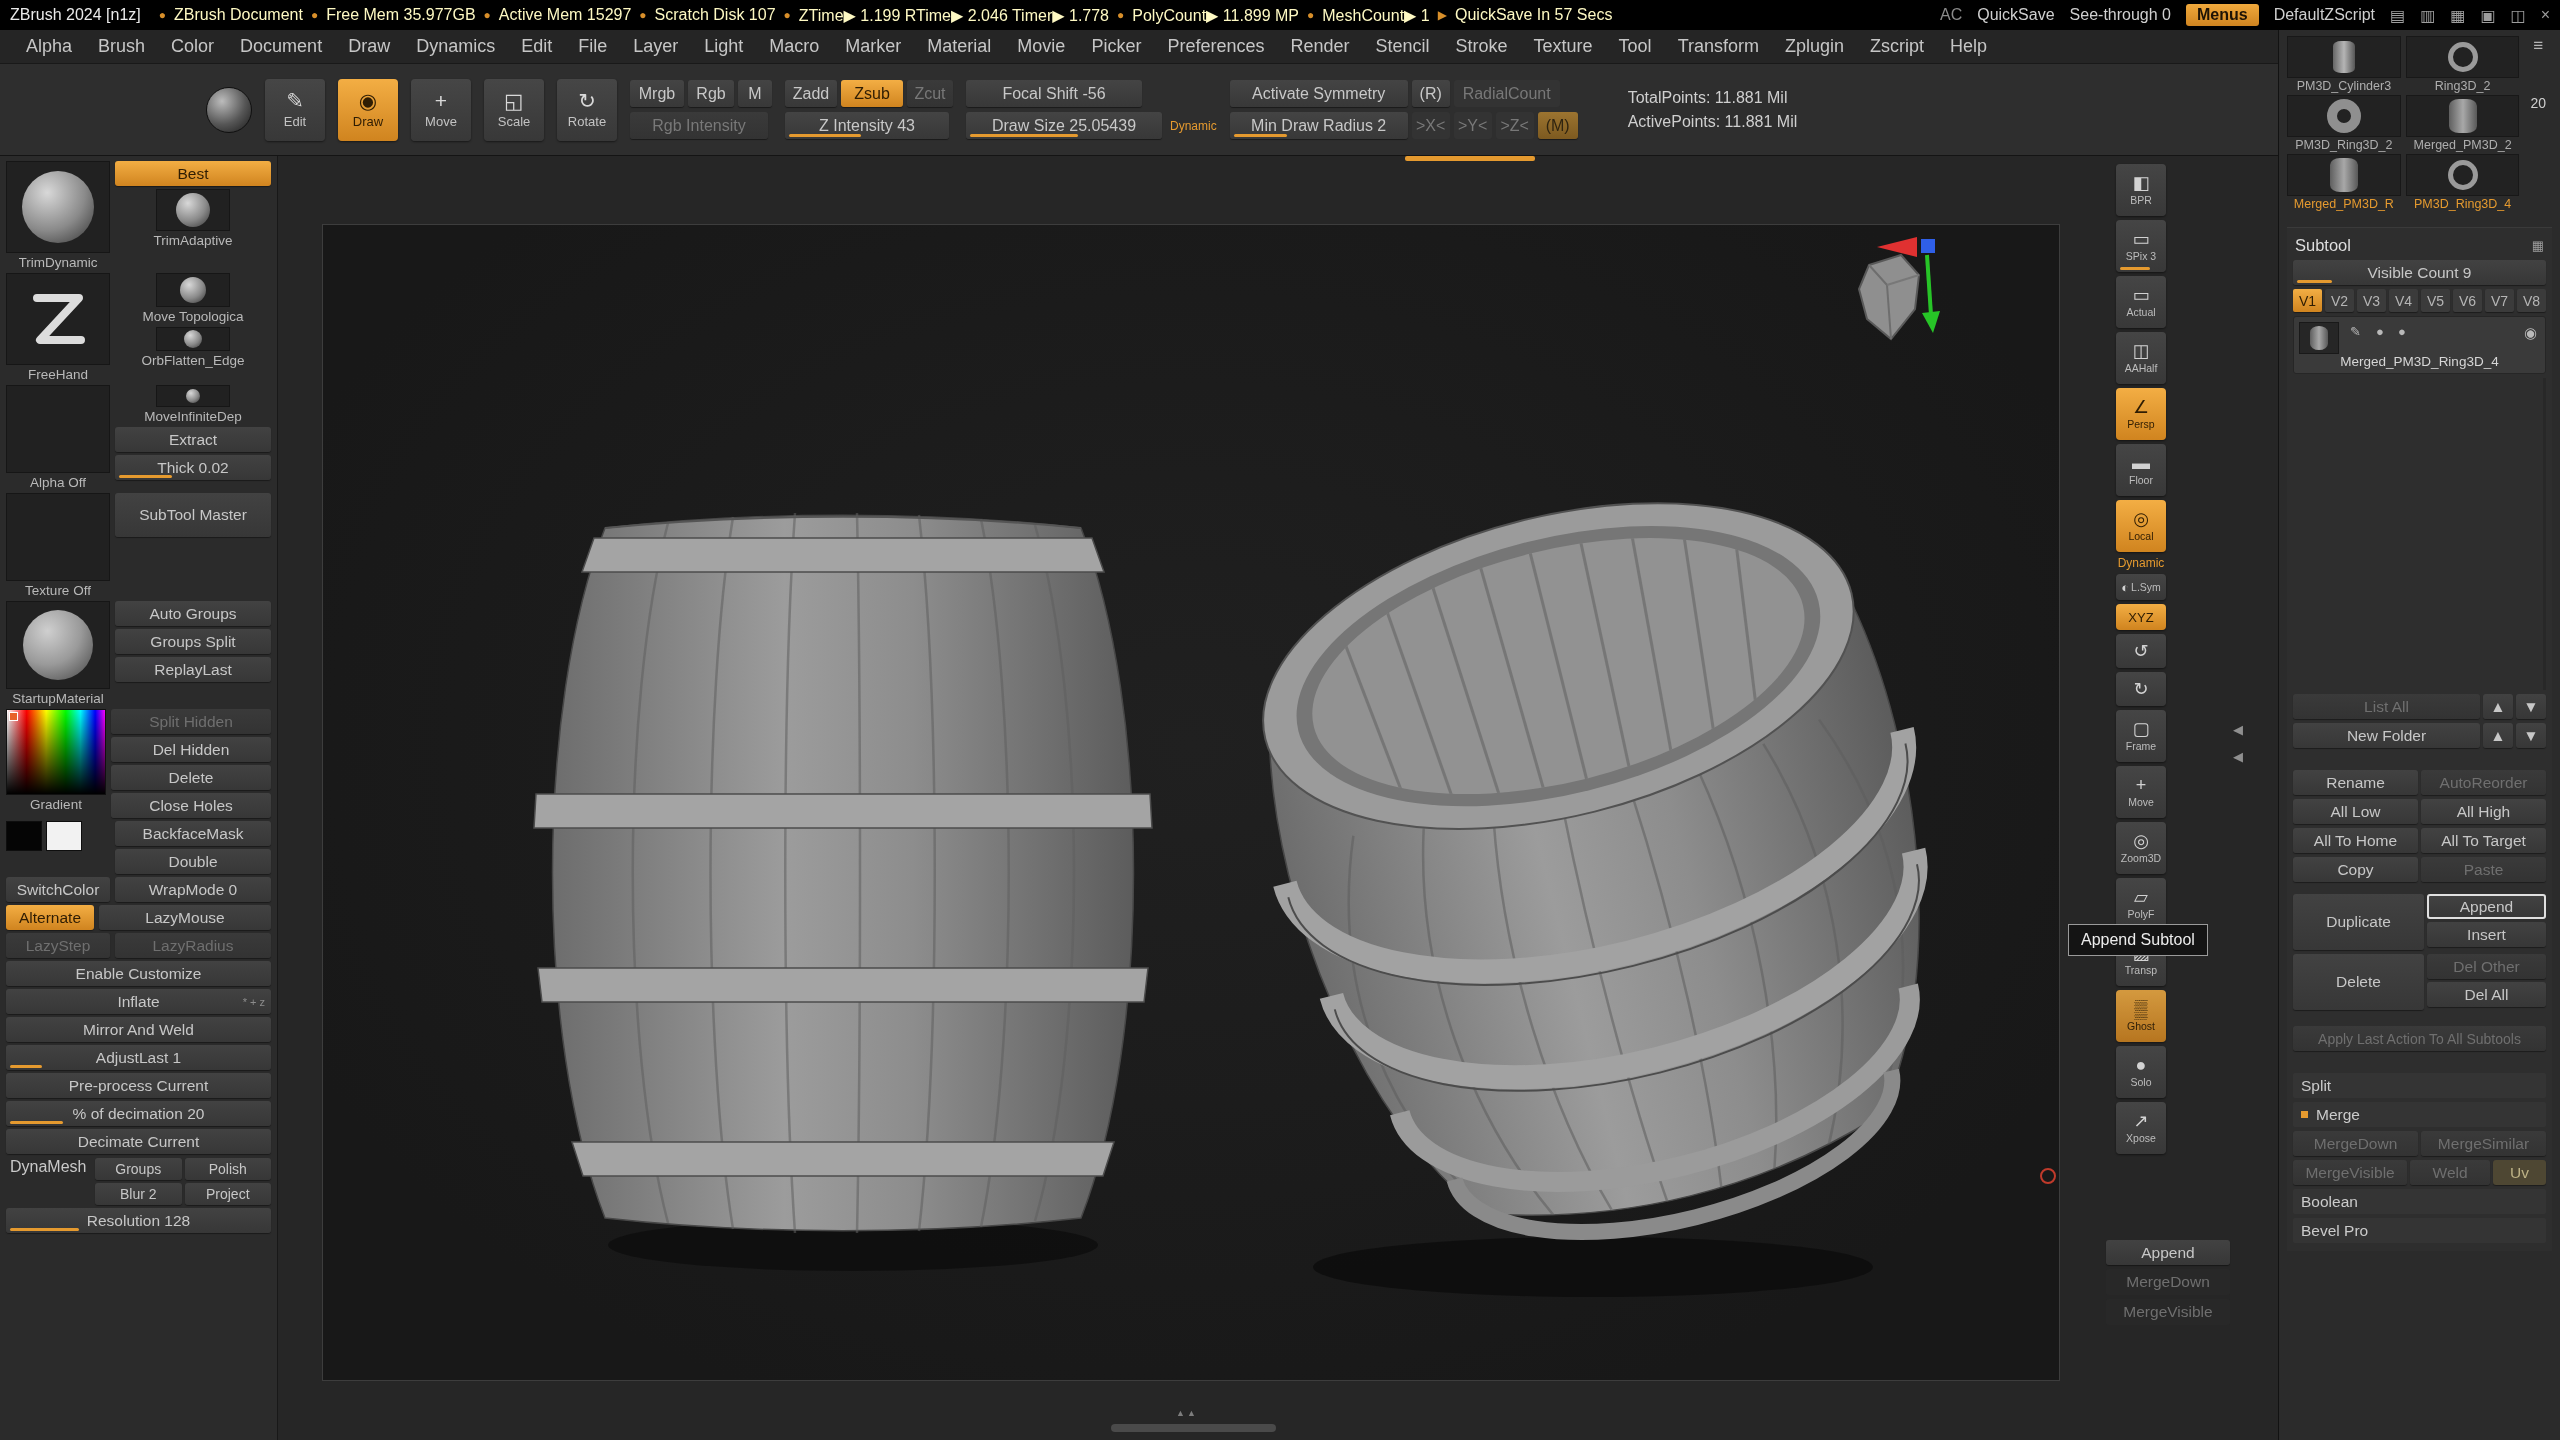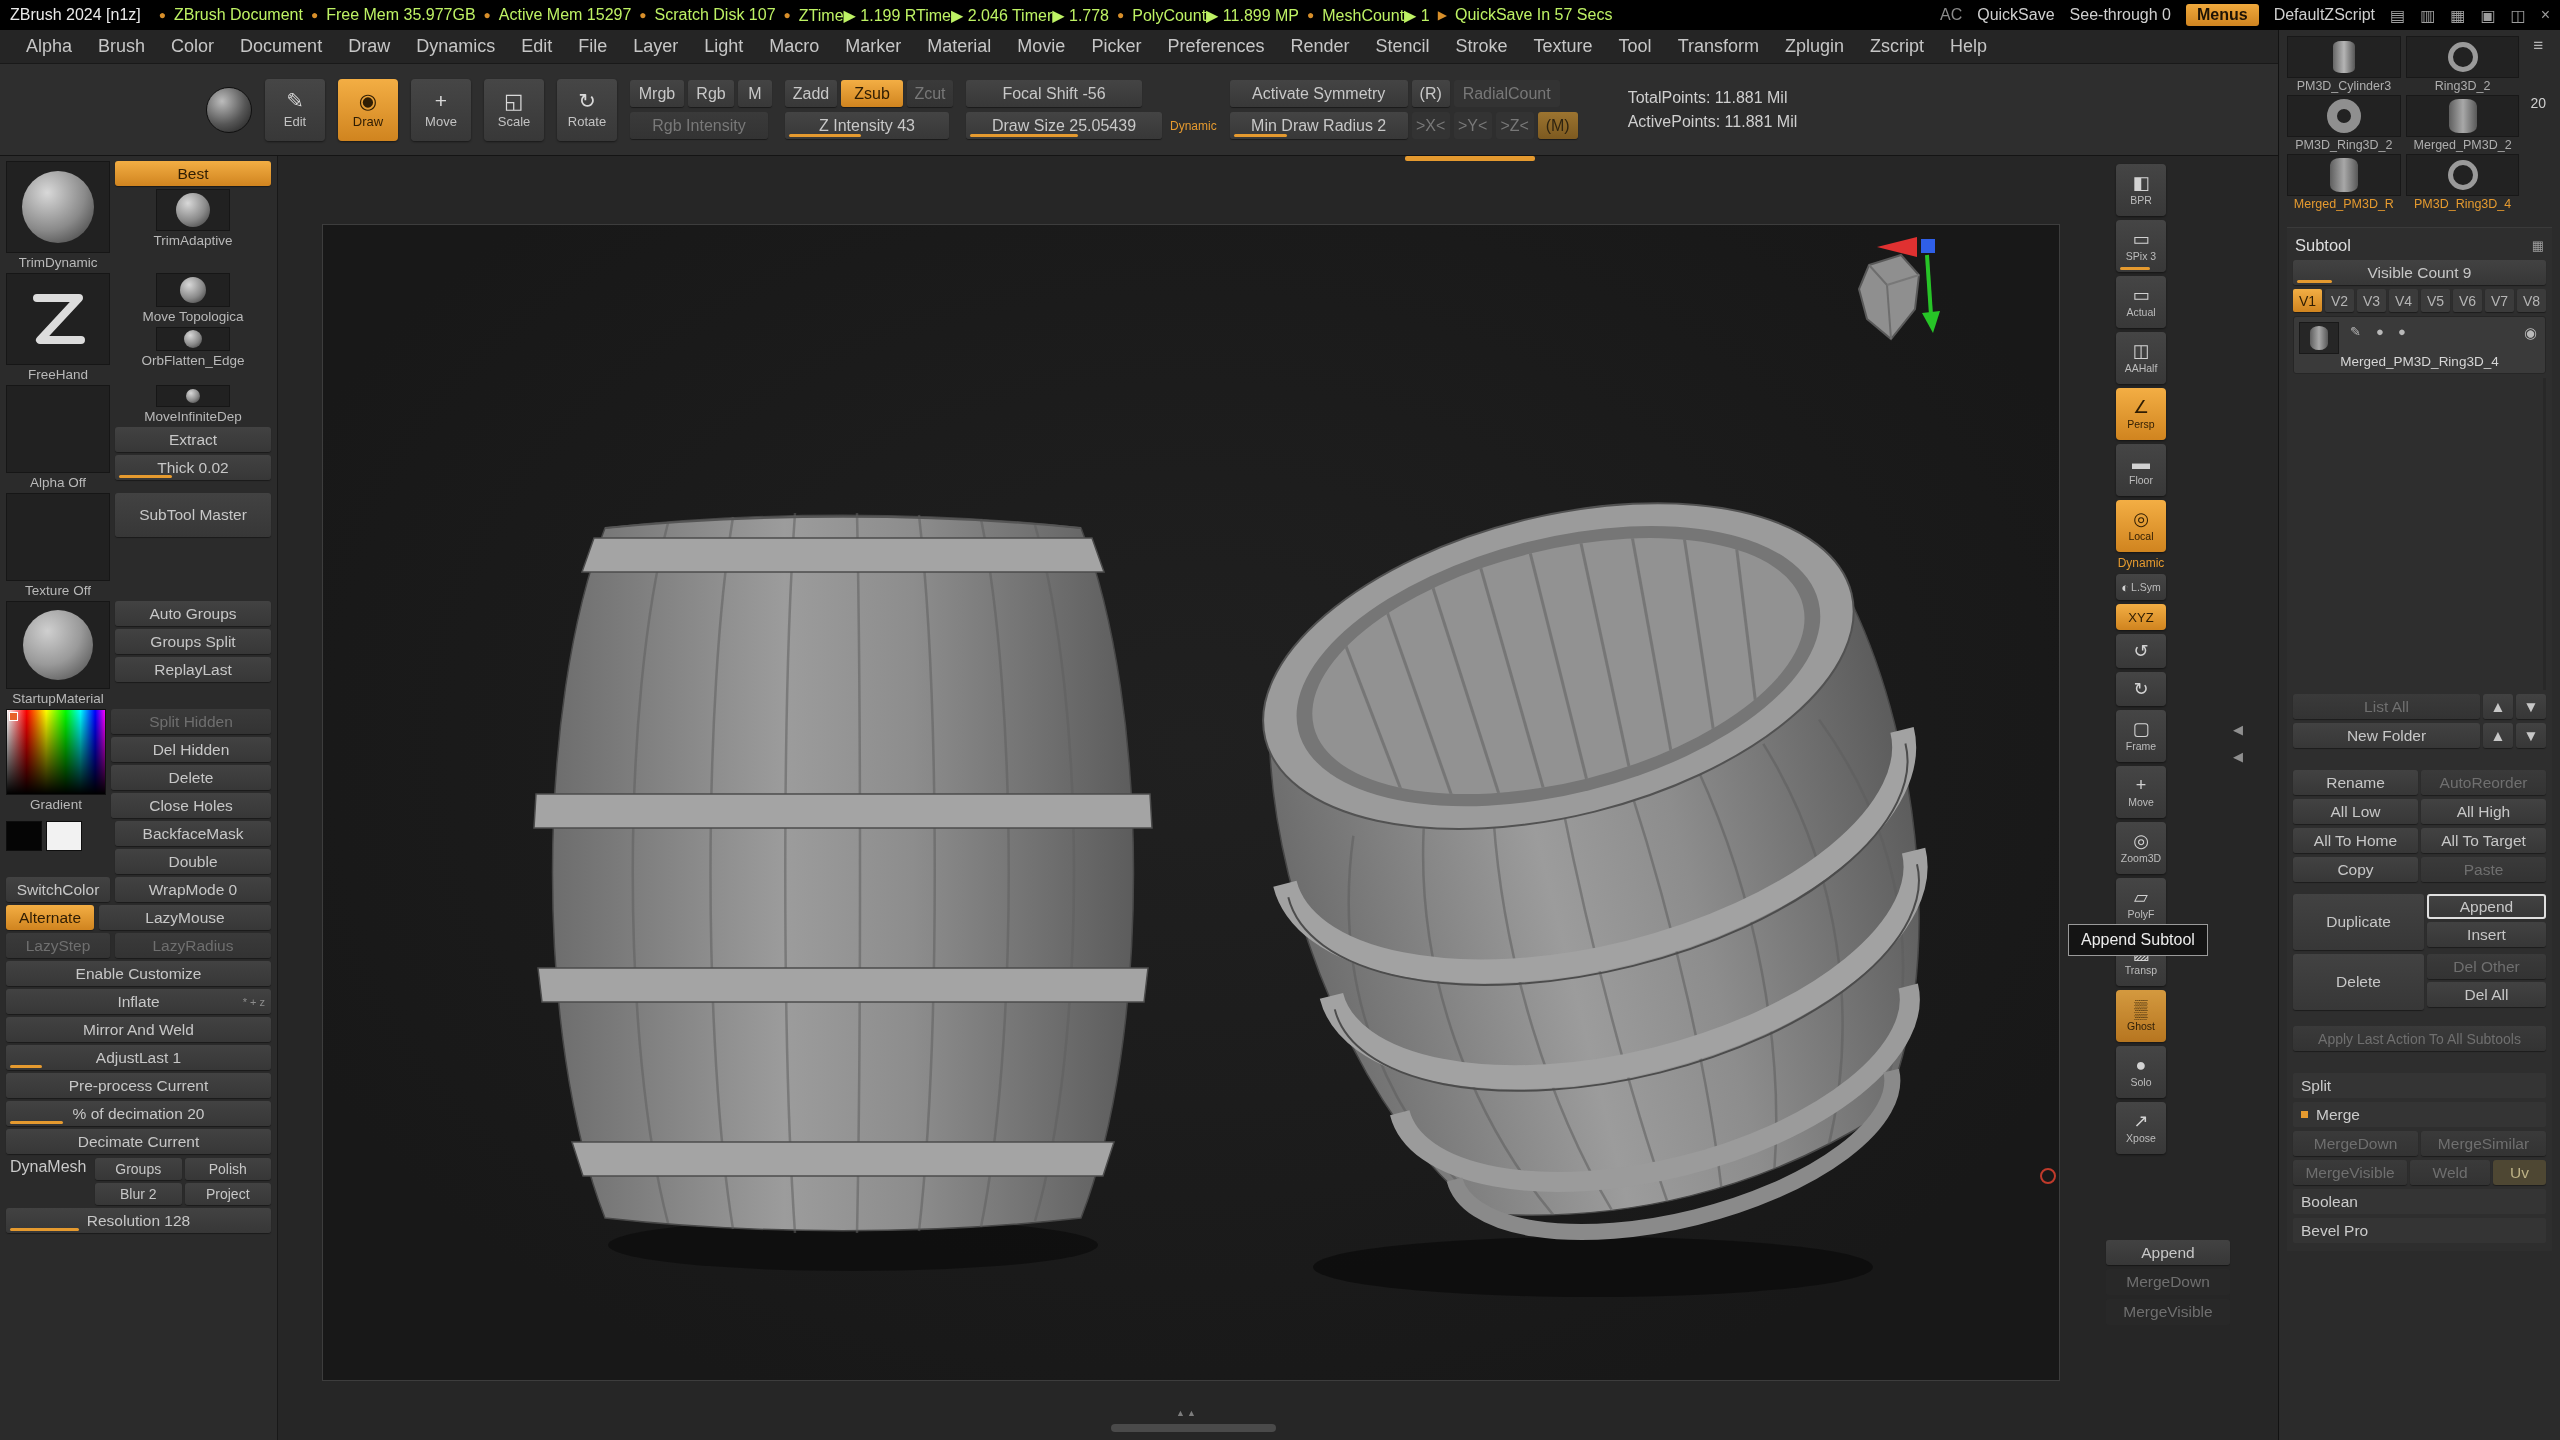--- a/index.html
+++ b/index.html
@@ -4,21 +4,21 @@
 <style>
 *{box-sizing:border-box;margin:0;padding:0}
 html,body{background:#0d0d0d}
 body{font-family:"Liberation Sans","DejaVu Sans",sans-serif;color:#c9c9c9}
 #app{position:relative;width:2560px;height:1440px;background:#282828;overflow:hidden;font-size:17px}
 
 
 #titlebar{position:absolute;left:0;top:0;width:2560px;height:30px;background:#000;display:flex;align-items:center;padding:0 10px;font-size:16px;color:#cfcfcf;white-space:nowrap}
 #titlebar .app{color:#e9e9e9;margin-right:10px}
 .tdot{color:#d88f2a;font-size:12px;margin:0 8px}
-.tstat{color:#bef264}
+.tstat{color:#fef9c3}
 #title-right{margin-left:auto;display:flex;align-items:center;gap:15px}
 .dimtxt{color:#8a8a8a}
 .menus-btn{background:linear-gradient(#f0a93c,#cf8420);color:#1d1205;padding:2px 11px;border-radius:3px;font-weight:bold}
 .ticon{color:#9d9d9d;font-size:16px}
 
 
 #menubar{position:absolute;left:0;top:30px;width:2278px;height:34px;background:#252525;border-bottom:1px solid #191919;display:flex;align-items:center;gap:26px;padding:16px 26px;font-size:18px;color:#c6c6c6}
 
 
 #shelf{position:absolute;left:0;top:64px;width:2278px;height:92px;background:#2e2e2e;border-bottom:1px solid #141414;display:flex;align-items:center;gap:13px;padding:0 0 0 206px}

